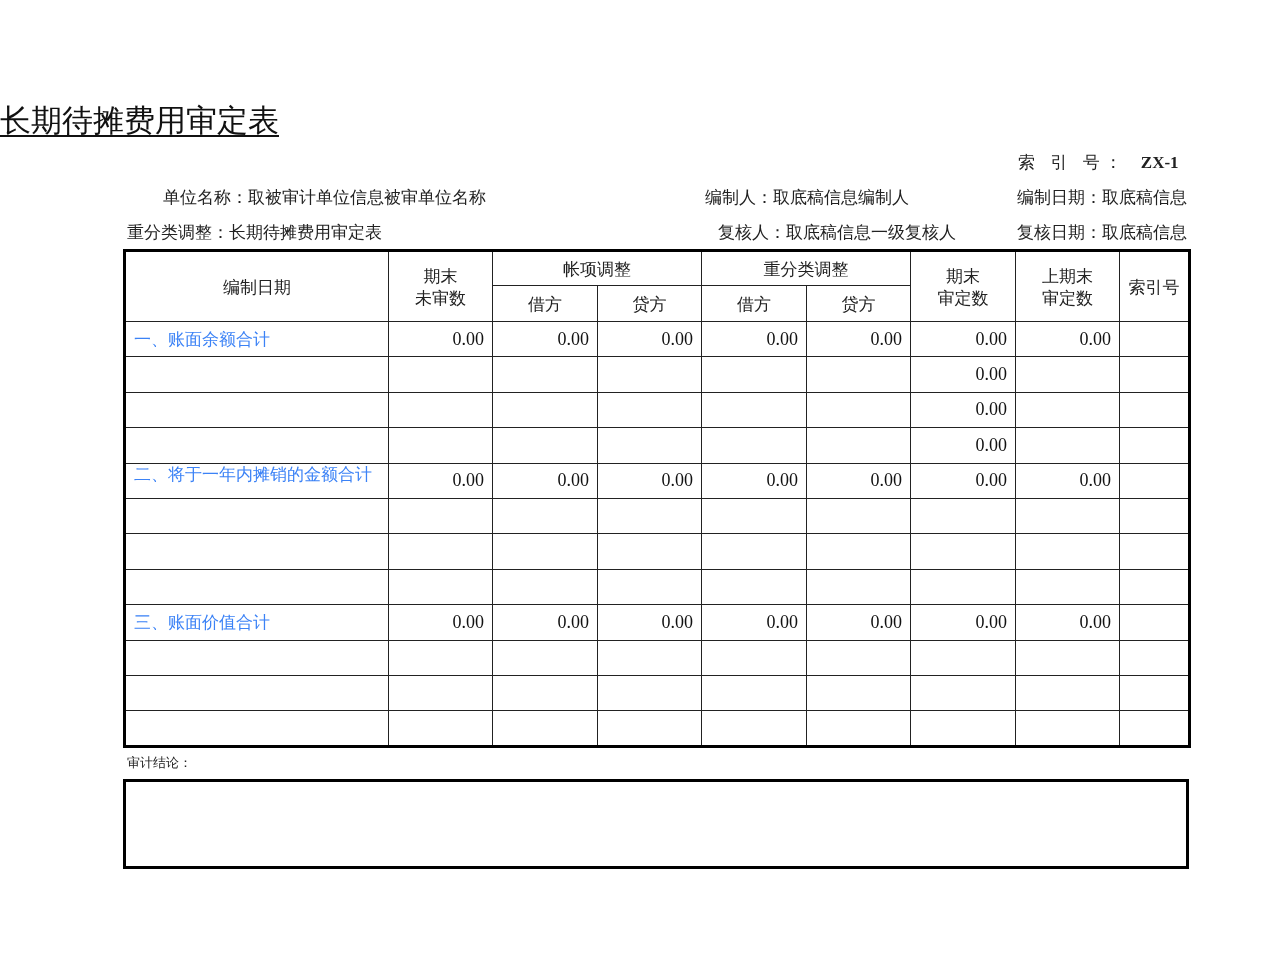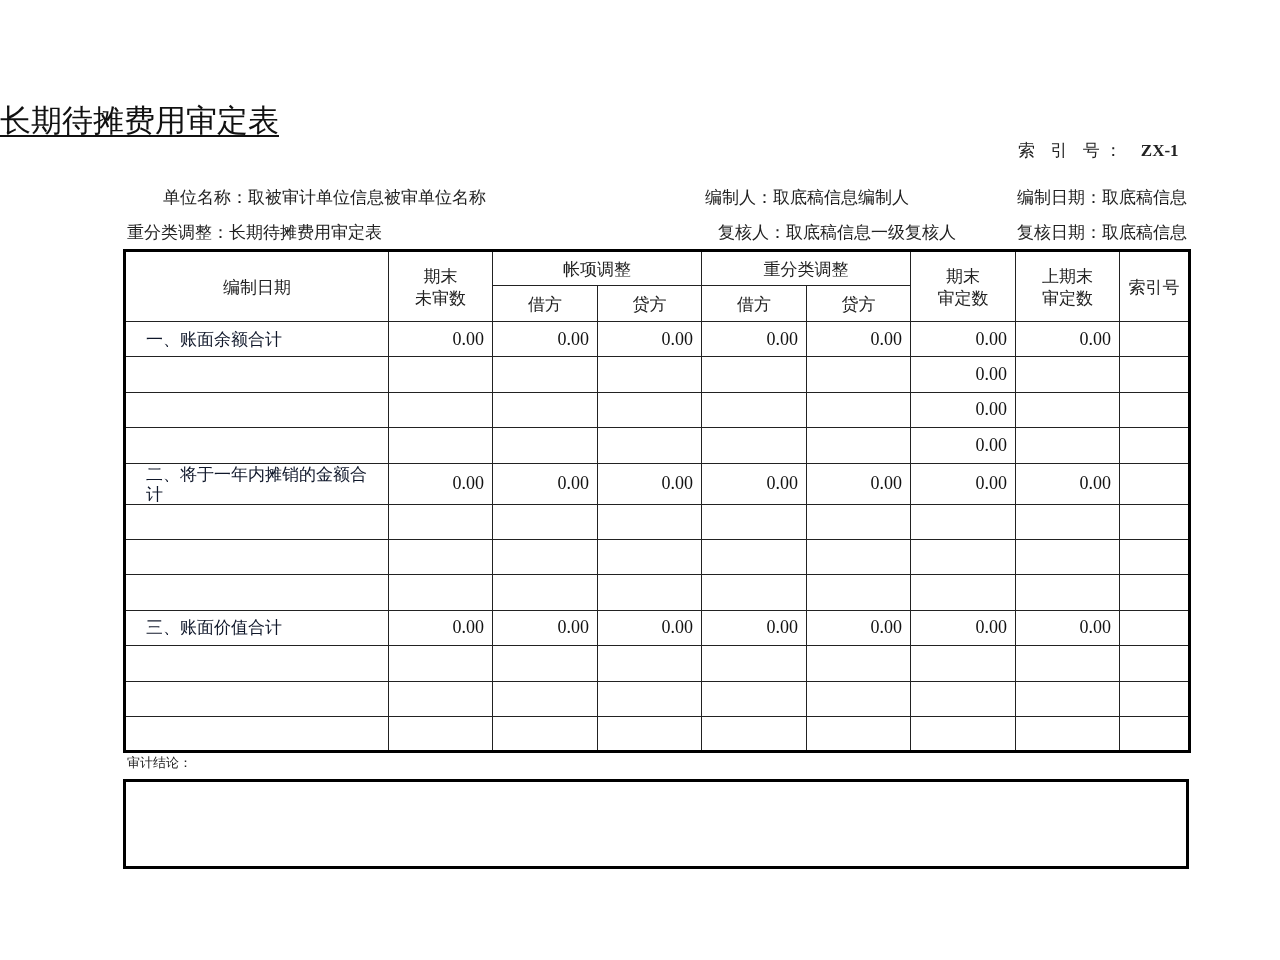--- a/index.html
+++ b/index.html
@@ -34,21 +34,21 @@
       padding: 0 6px;
       font-weight: normal;
       font-size: 17px;
       overflow: hidden;
       white-space: nowrap;
     }
     table.grid th {
       font-family: "DejaVu Sans", sans-serif; text-align: center; line-height: 22px; color: #222;
     }
     table.grid td.name {
-      font-family: "DejaVu Sans", sans-serif; text-align: left; padding-left: 20px; color: #0f172a;
+      font-family: "DejaVu Sans", sans-serif; text-align: left; padding-left: 8px; color: #3b82f6;
     }
     table.grid td.name.wrap {
       white-space: normal; line-height: 20px; vertical-align: top; padding-top: 0;
     }
     table.grid td.num {
       font-family: "Liberation Serif", serif; text-align: right; padding-right: 8px; font-size: 18px;
     }
     tr.hdr1 { height: 35px; }
     tr.hdr2 { height: 36px; }
     tr.data { height: 35.4px; }
@@ -62,21 +62,21 @@
       border: 3px solid #000; background: #fff;
     }
   </style>
 </head>
 <body>
 
 <div class="title">
   <span>长期待摊费用审定表</span>
 </div>
 
-<div class="meta" style="left:1018px; top:139px;">
+<div class="meta" style="left:1018px; top:151px;">
   <span class="index-lbl">索 引 号：</span><span class="index-val">ZX-1</span>
 </div>
 
 <div class="meta" style="left:127px; top:186px;margin-left:36px;">
   <span>单位名称：</span><span class="val">取被审计单位信息被审单位名称</span>
 </div>
 <div class="meta" style="left:705px; top:186px;">
   <span>编制人：</span><span class="val">取底稿信息编制人</span>
 </div>
 <div class="meta clip" style="left:1017px; top:186px; width:172px;">

